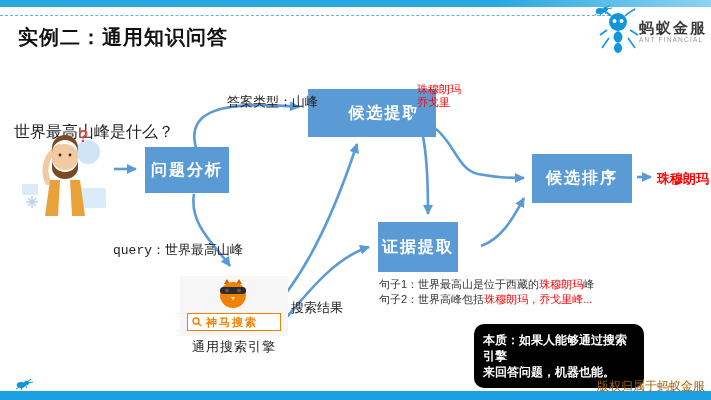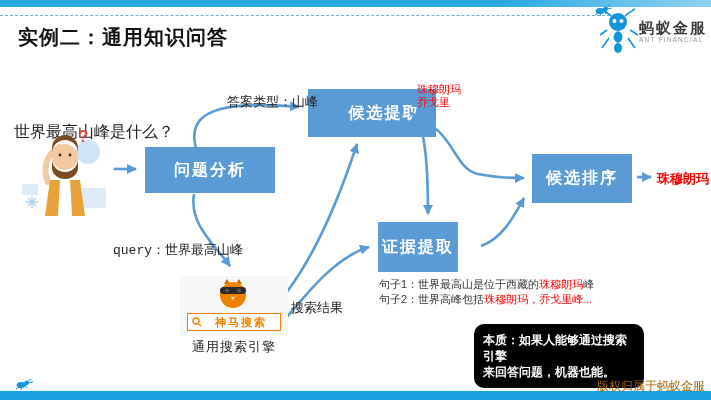--- a/index.html
+++ b/index.html
@@ -15,38 +15,38 @@
   .bottom-bar{left:0;bottom:0;width:711px;height:9px;background:#1ba1e2;}
   .footer-text{right:6px;bottom:5px;font-size:12px;color:#a16207;z-index:3;}
   .slide-title{left:18px;top:24px;font-size:20px;font-weight:bold;color:#111;letter-spacing:1px;}
   
   .logo-wrap{right:4px;top:8px;display:flex;align-items:center;gap:0;}
   .logo-text-cn{font-size:15px;font-weight:bold;color:#3a3a3a;letter-spacing:2px;line-height:16px;}
   .logo-text-en{font-size:6.5px;color:#9a9a9a;letter-spacing:1.2px;}
   
   .node{background:#5b9bd5;color:#fff;font-weight:bold;font-size:16px;
         display:flex;align-items:center;justify-content:center;letter-spacing:2px;}
-  .node-analysis{left:145px;top:147px;width:130px;height:46px;}
+  .node-analysis{left:145px;top:147px;width:84px;height:46px;}
   .node-cand{left:308px;top:89px;width:103px;height:48px;padding-left:25px;}
   .node-evid{left:378px;top:222px;width:80px;height:50px;}
   .node-rank{left:532px;top:154px;width:100px;height:49px;text-align:right;}
   
   .lbl{font-size:13px;color:#222;white-space:nowrap;font-family:Liberation Mono, monospace;}
   .question-text{left:14px;top:122px;font-size:16px;color:#222;text-align:center;}
   .answer-type{left:227px;top:93px;}
   .query-label{left:113px;top:241px;}
   .search-results-label{left:291px;top:299px;}
   .candidates-label{left:417px;top:83px;font-size:11px;line-height:13px;color:#ff0000;}
   .final-answer{left:657px;top:170px;font-size:13px;color:#ff0000;font-weight:bold;}
   .sentences{left:379px;top:277px;font-size:11px;line-height:15px;color:#333;white-space:nowrap;}
   .sentences .hl{color:#ff0000;}
   
   .search-card{left:180px;top:276px;width:108px;height:60px;background:#f6f6f6;}
   .search-input{position:absolute;left:7px;bottom:5px;right:7px;height:16px;background:#fff;
-     border:1px solid #f08200;display:flex;align-items:center;gap:13px;padding:0 4px;}
+     border:1px solid #f08200;display:flex;align-items:center;gap:4px;padding:0 4px;}
   .search-brand{color:#f08200;font-size:11px;font-weight:bold;letter-spacing:2px;}
   .engine-caption{left:192px;top:338px;font-size:13px;color:#222;letter-spacing:1px;}
   
   .callout{left:474px;top:324px;width:152px;background:#000;border-radius:10px;
      color:#fff;font-size:12px;font-weight:bold;line-height:16px;padding:8px 9px;}
   svg{display:block;}
   .overlay{left:0;top:0;pointer-events:none;}
 </style>
 </head>
 <body>

